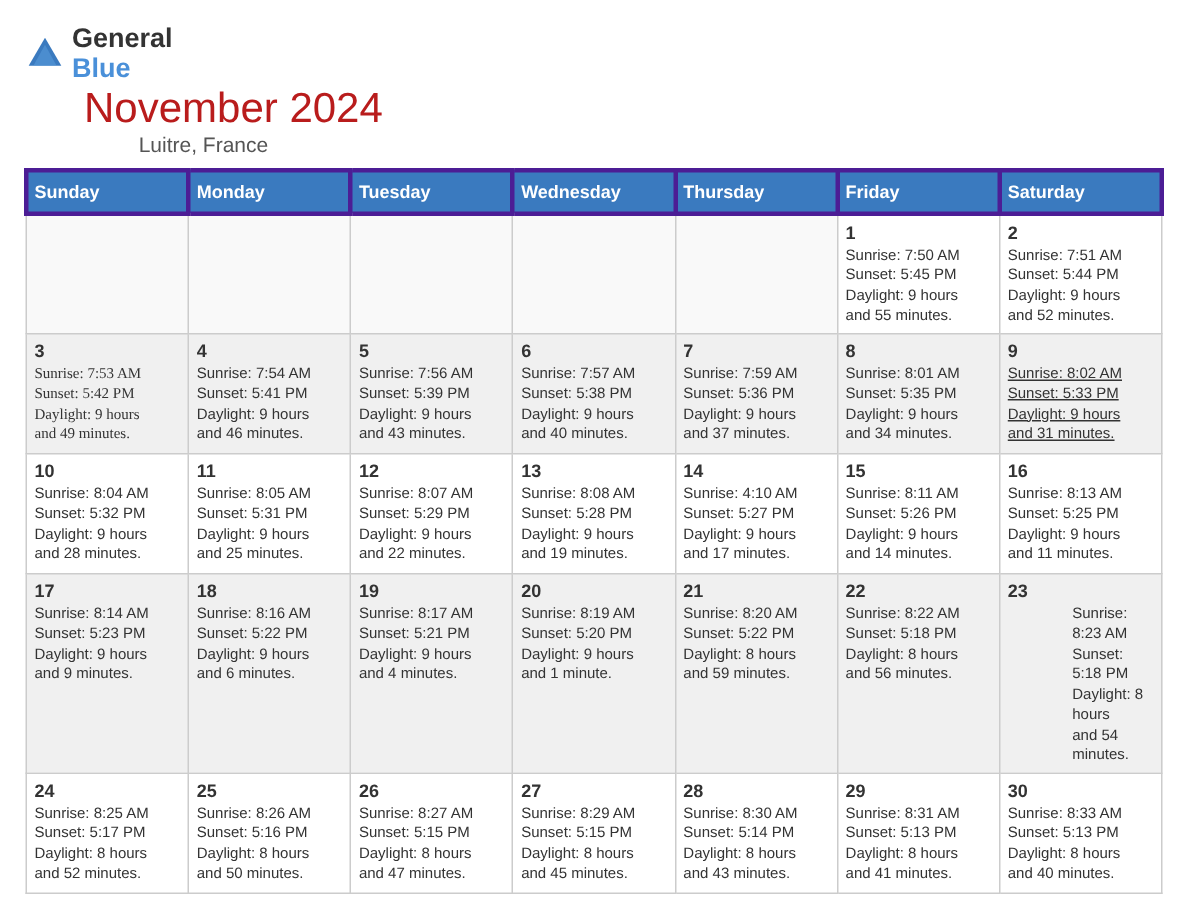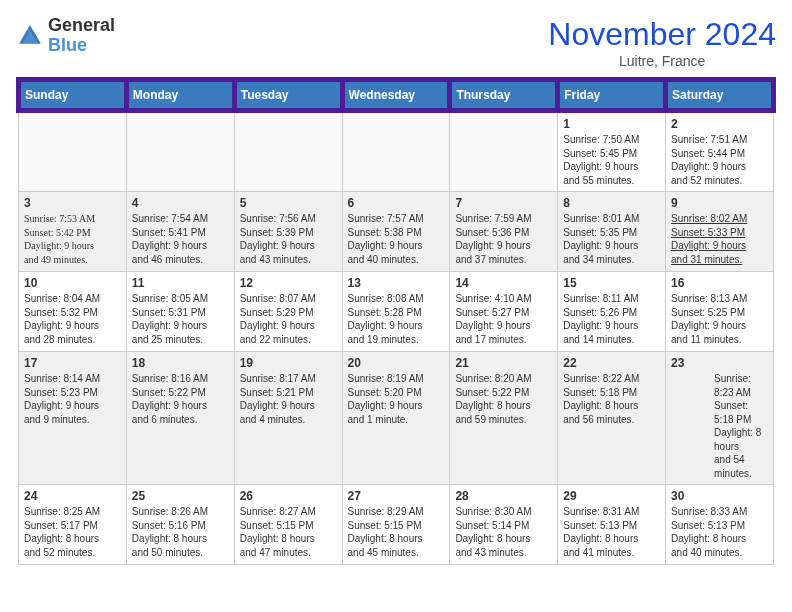--- a/index.html
+++ b/index.html
@@ -8,20 +8,21 @@
       background: #fff;
       width: 792px;
       min-height: 612px;
       padding: 16px;
     }
     .header {
       display: flex;
       justify-content: space-between;
       align-items: flex-start;
       margin-bottom: 8px;
+      flex-direction: column;
     }
     .logo {
       display: flex;
       align-items: center;
       gap: 4px;
     }
     .logo-text {
       font-size: 18px;
       font-weight: bold;
       color: #333;
@@ -31,42 +32,43 @@
       color: #4a90d9;
     }
     .logo-icon {
       width: 28px;
       height: 28px;
     }
     .title-block {
       text-align: right;
     }
     .month-title {
-      font-size: 32px;
+      font-size: 28px;
       font-weight: normal;
-      color: #1d4ed8;
+      color: #b91c1c;
+      margin-left: 40px;
     }
     .location {
       font-size: 14px;
       color: #555;
       text-align: center;
     }
     table {
       width: 100%;
       border-collapse: collapse;
       table-layout: fixed;
     }
     th {
       background: #3a7abf;
       color: #fff;
       font-size: 12px;
       font-weight: bold;
       padding: 6px 4px;
       text-align: left;
-      border: 5px solid #4c1d95;
+      border: 3px solid #4c1d95;
     }
     td {
       vertical-align: top;
       border: 1px solid #ccc;
       padding: 4px 5px;
       font-size: 10px;
       color: #333;
       height: 80px;
       background: #fff;
     }

